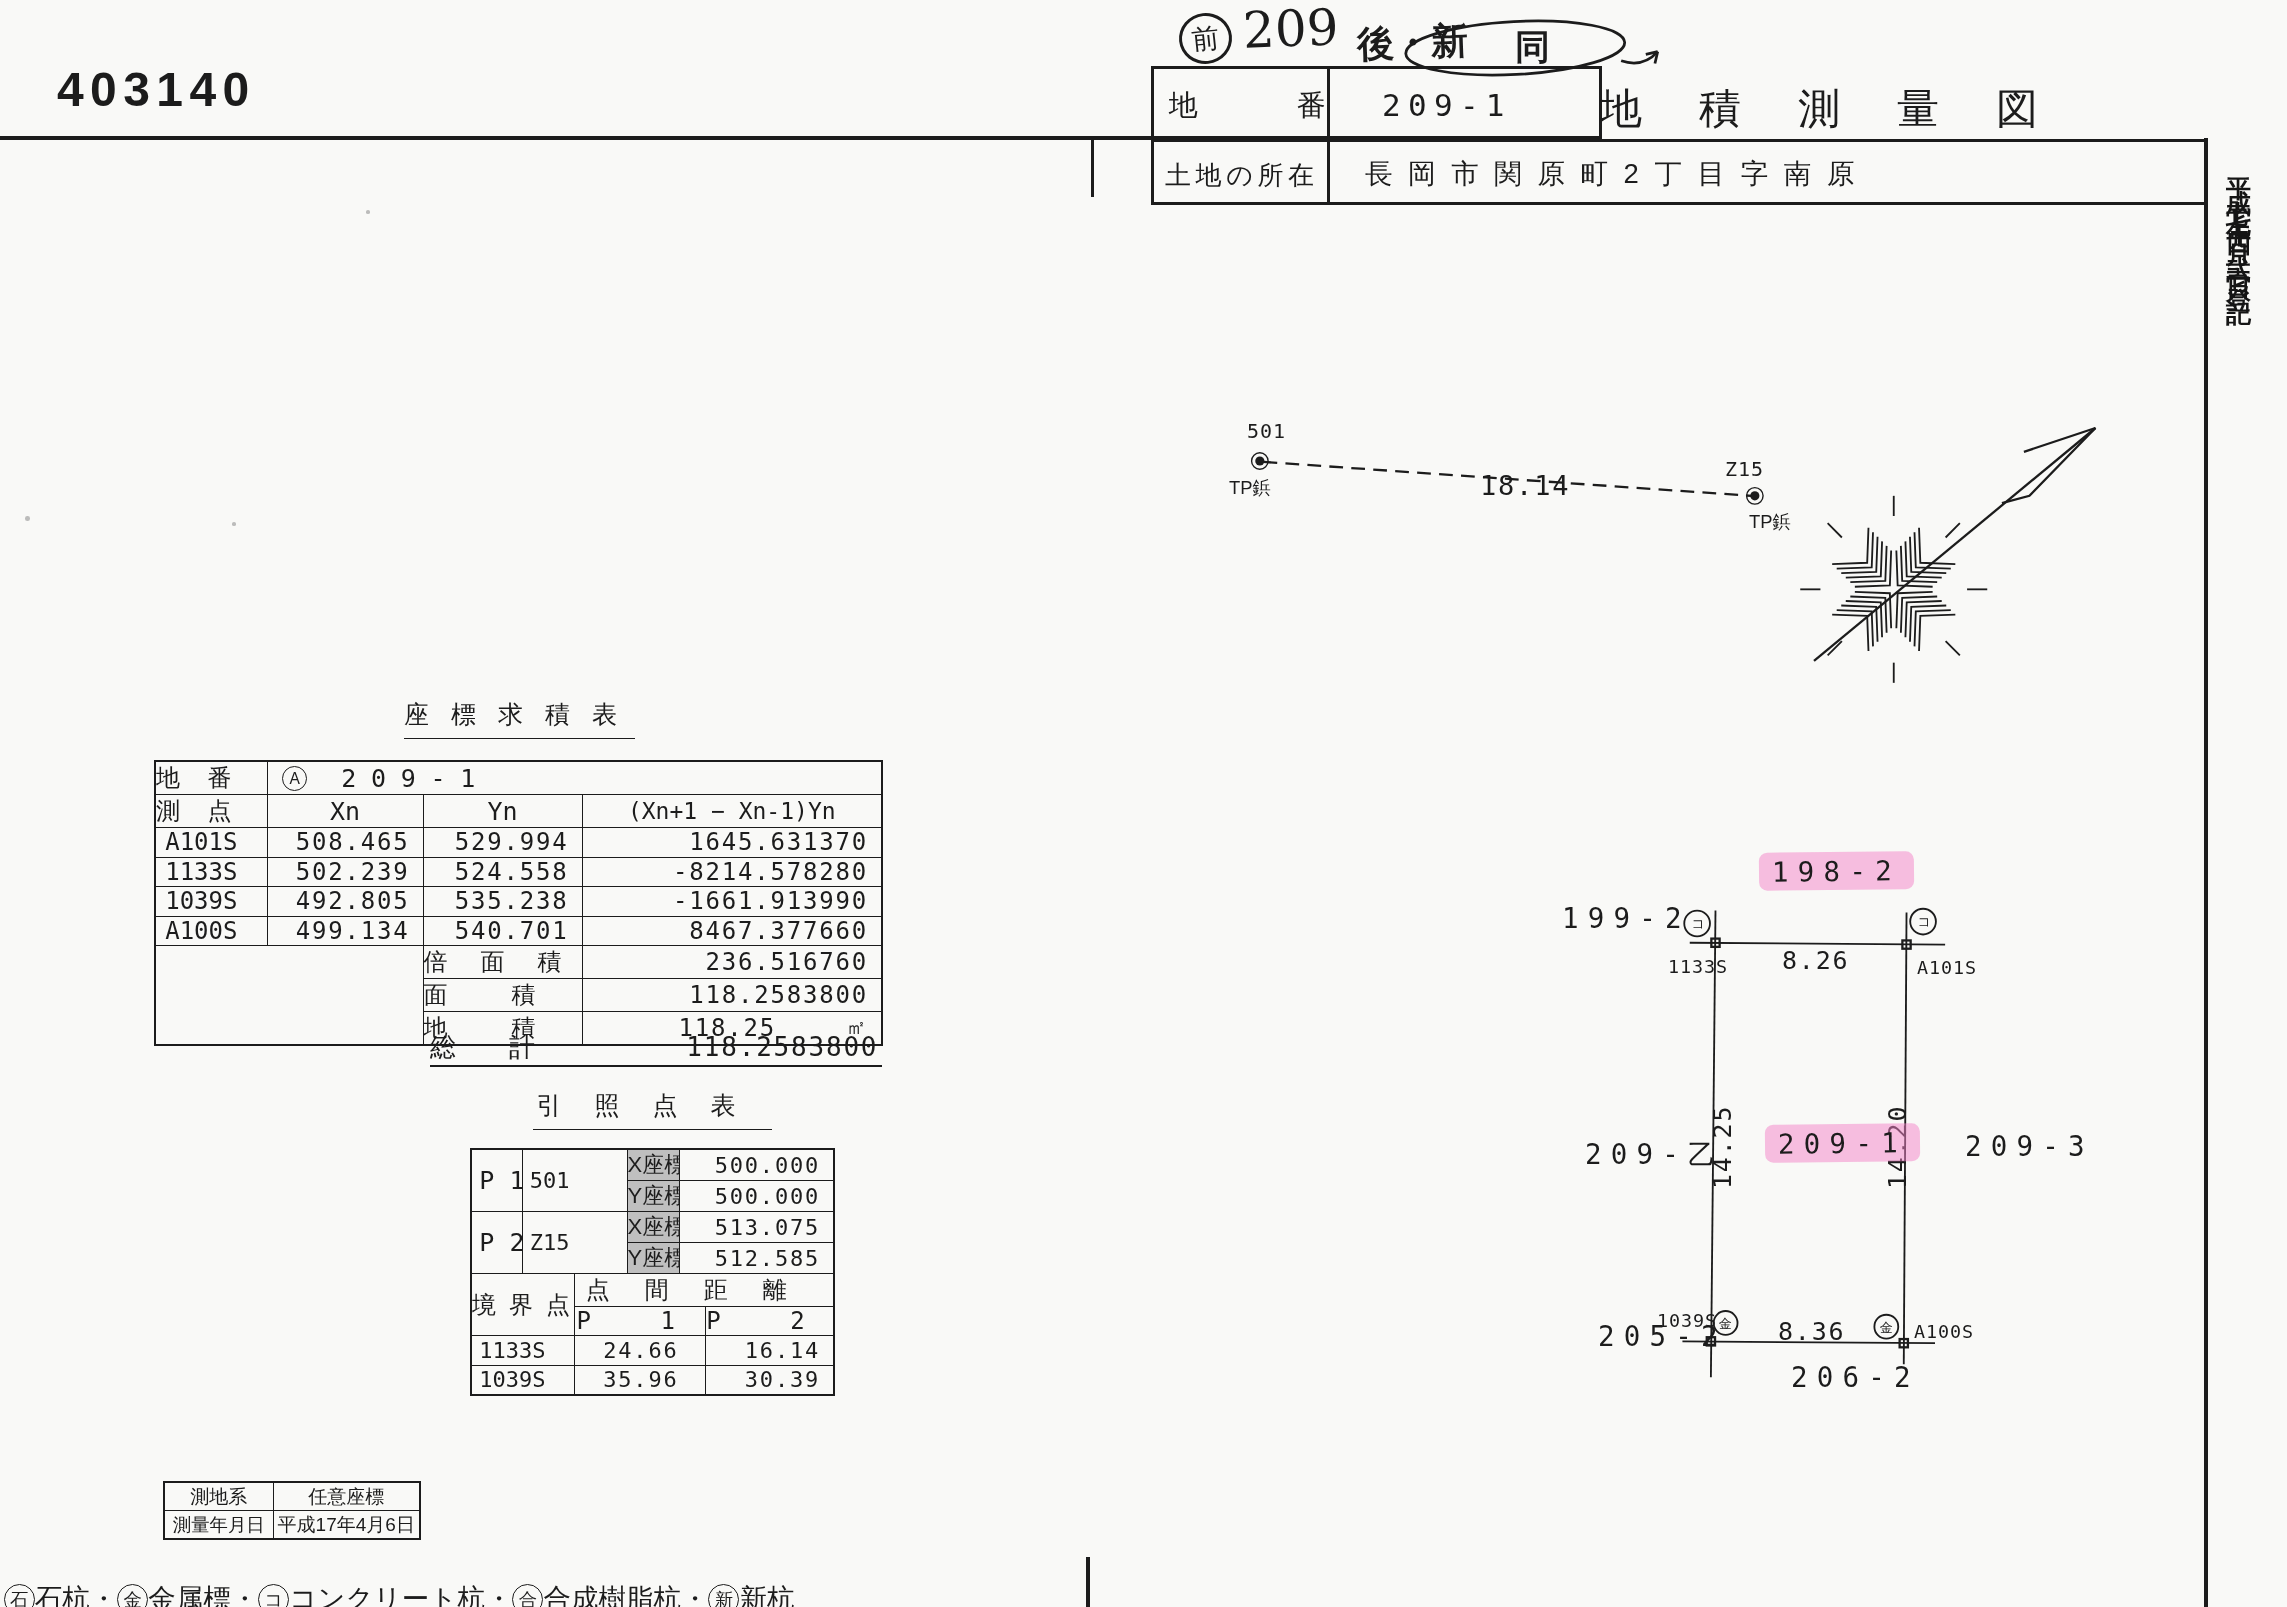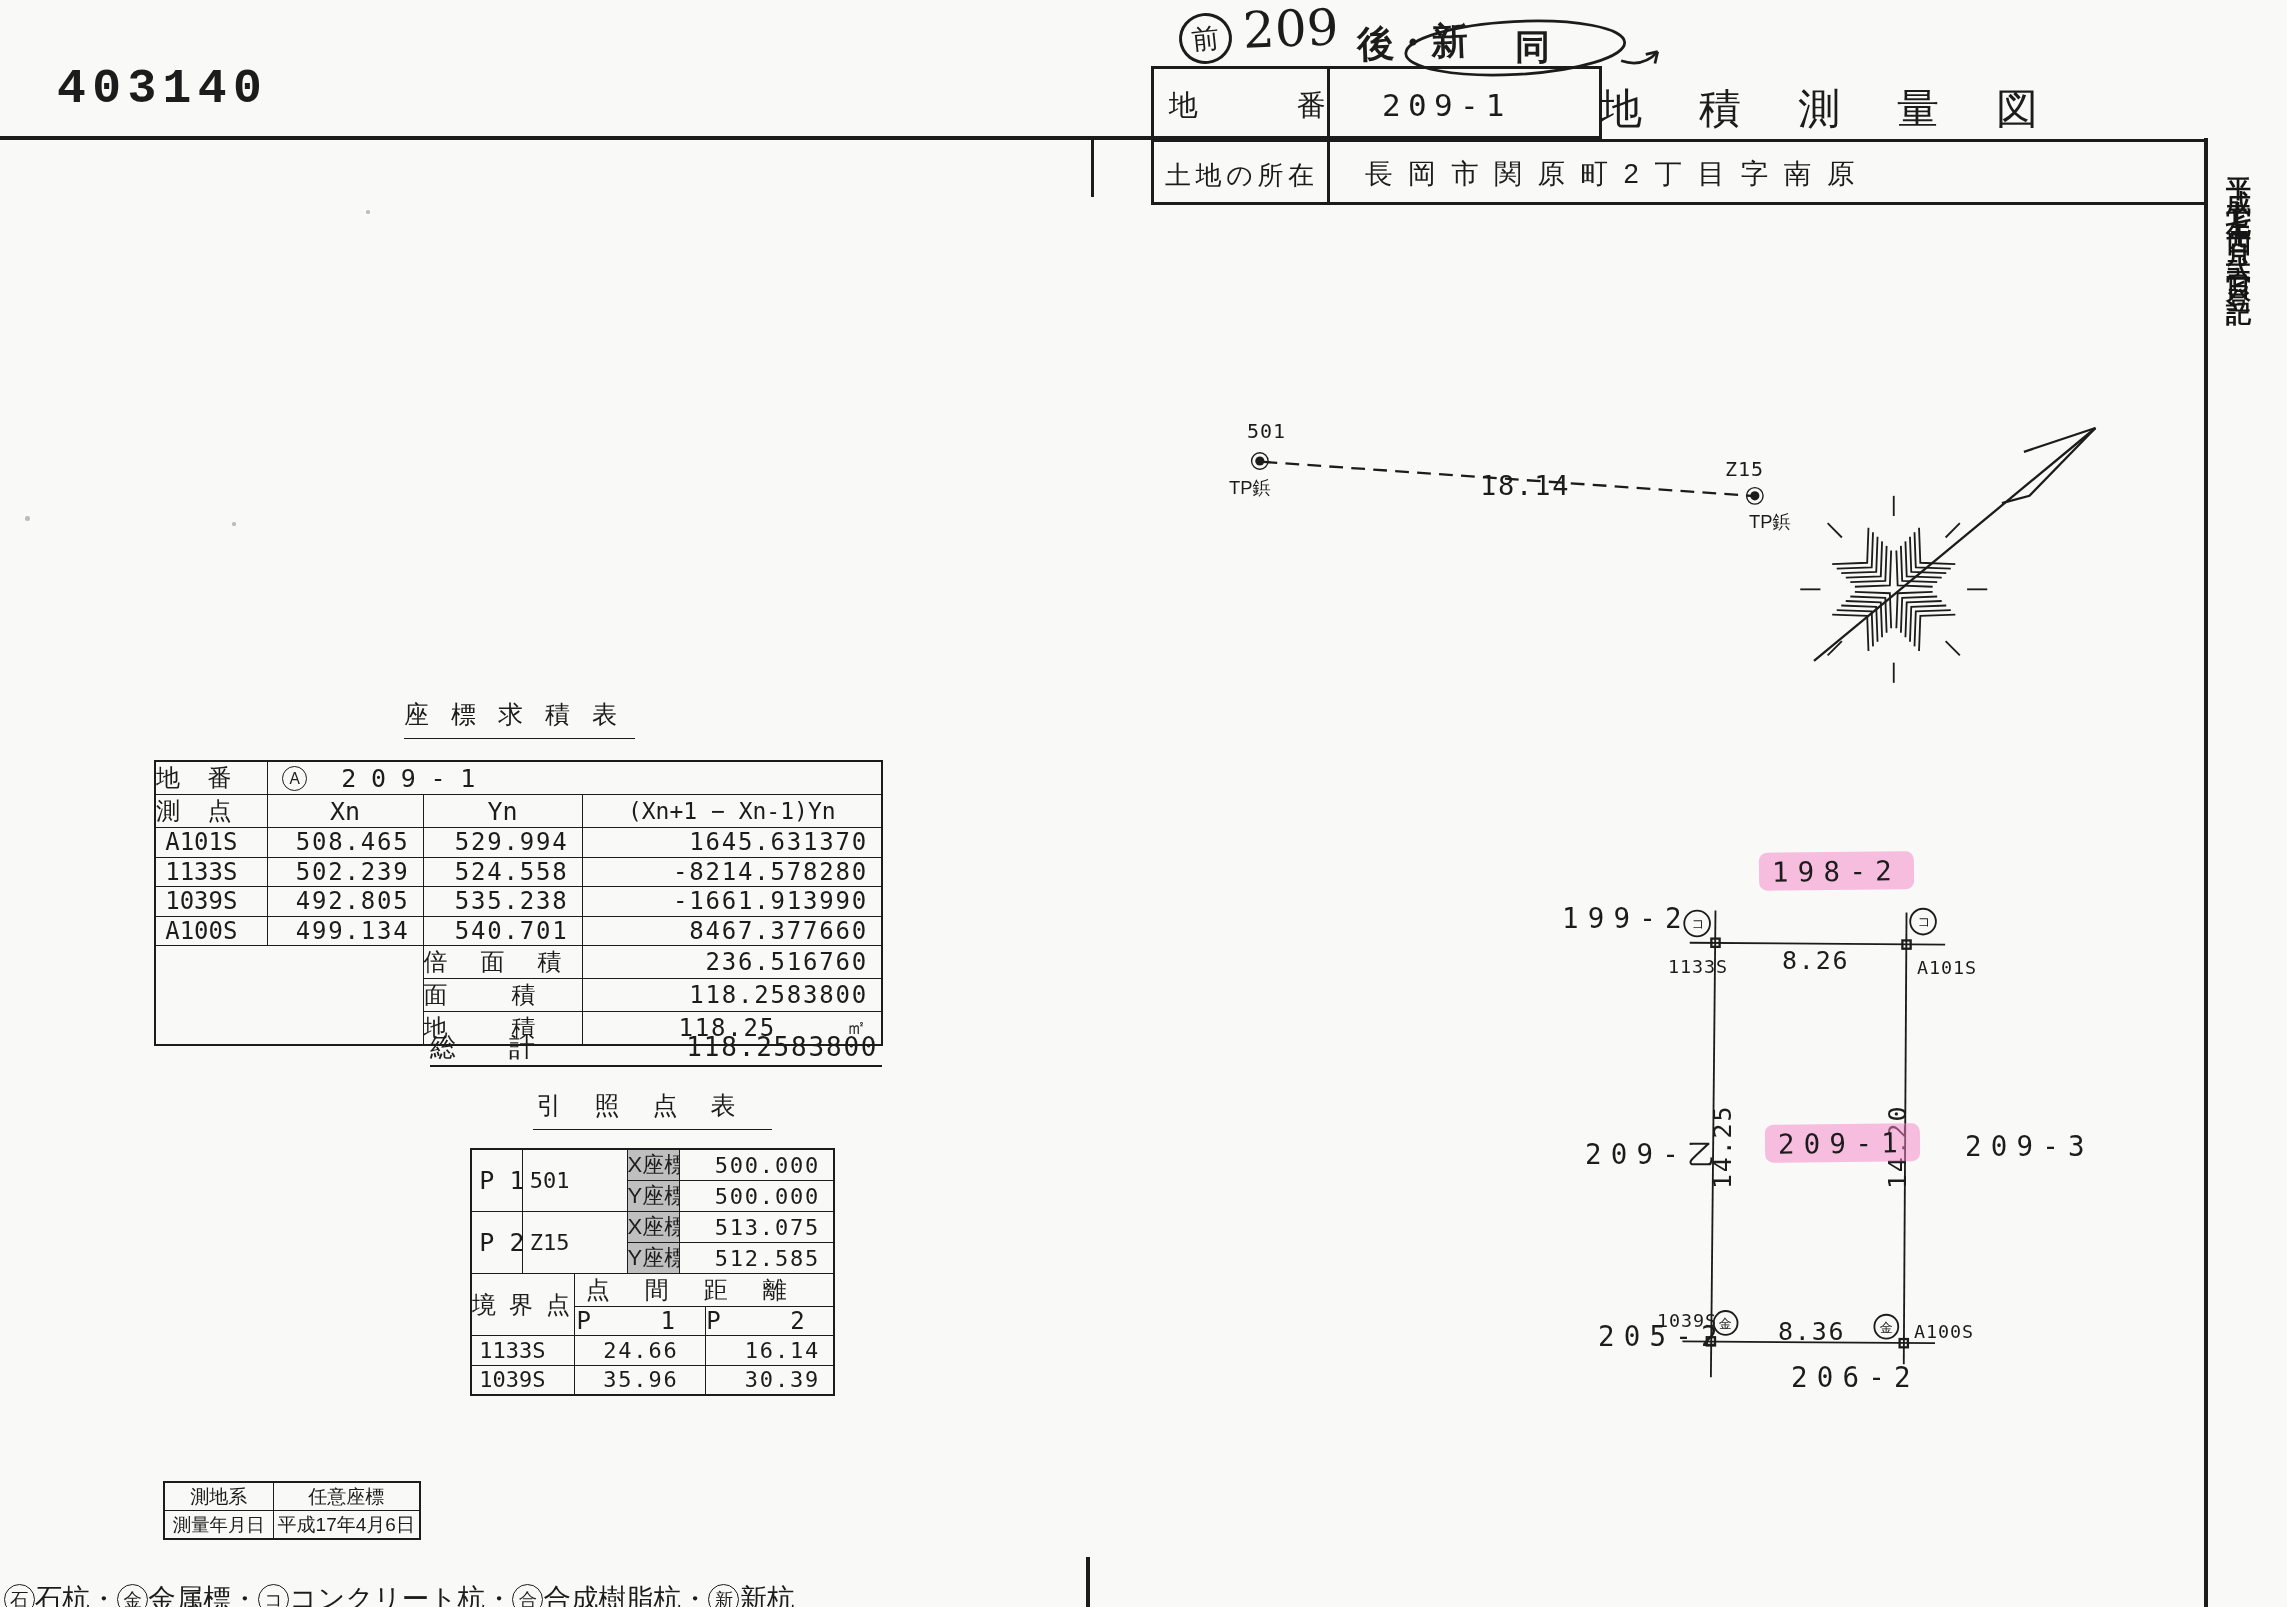--- a/index.html
+++ b/index.html
@@ -1,20 +1,20 @@
 <!DOCTYPE html>
 <html style="font-size:14.7px"><head>
 <meta charset="utf-8">
 <style>
   html,body{margin:0;padding:0;background:#e8e8e6;}
   .page{position:relative;width:2288px;height:1608px;background:#f9f9f7;overflow:hidden;
         font-family:"Liberation Sans",sans-serif;color:#1c1c1c;}
   .abs{position:absolute;}
   .mono{font-family:"DejaVu Sans Mono",monospace;}
-  .serif{font-family:Liberation Mono, monospace;}
+  .serif{font-family:Liberation Sans, sans-serif;}
   .line{position:absolute;background:#1c1c1c;}
   .circ{display:inline-flex;align-items:center;justify-content:center;
         border:1.8px solid #1c1c1c;border-radius:50%;box-sizing:border-box;}
   .hl{background:rgba(243,130,200,0.50);border-radius:8.3px;padding:2.8px 13px;display:inline-block;transform:rotate(-0.6deg);}
   .plabel{font-family:"DejaVu Sans Mono",monospace;font-size:27.5px;letter-spacing:9.2px;white-space:nowrap;}
   .ptlabel{font-family:"DejaVu Sans Mono",monospace;font-size:18.4px;letter-spacing:0.9px;white-space:nowrap;}
   .dim{font-family:"DejaVu Sans Mono",monospace;font-size:25px;letter-spacing:1.8px;white-space:nowrap;}
   .vdim{transform:rotate(-90deg);text-align:center;}
   table{border-collapse:collapse;table-layout:fixed;}
   

